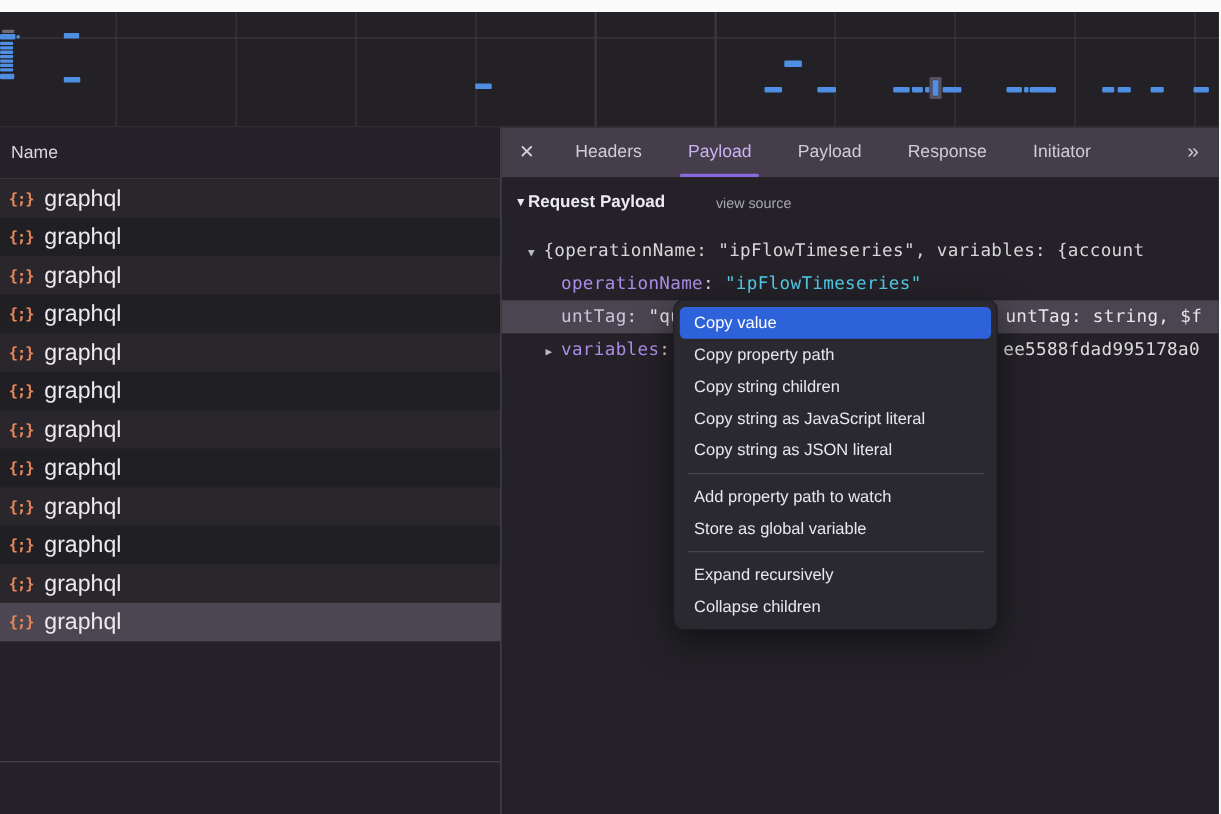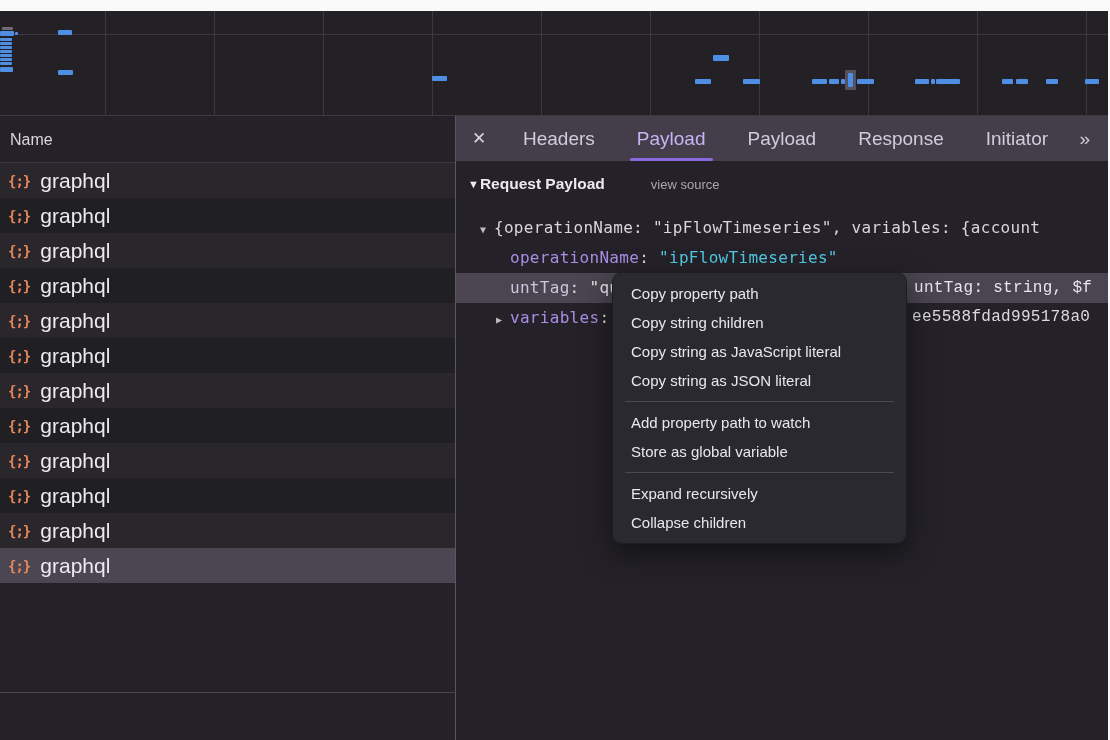--- a/index.html
+++ b/index.html
@@ -35,21 +35,21 @@
   
   #panel-divider { position:absolute; left:455px; top:105px; width:1px; height:631px; background:#5a5761; }
   #footer-divider { position:absolute; left:0; top:681px; width:1108px; height:1px; background:#49474e; }
 
   
   #detail-panel { position:absolute; left:456px; top:105px; width:652px; height:631px; background:#242228; }
   #tabbar {
     height:45px; background:#443e4b; display:flex; align-items:center; color:#d1ccd9;
   }
   #close-btn { width:46px; text-align:center; font-size:17px; color:#d5d1dc; cursor:default; }
-  .tab { position:relative; height:45px; line-height:45px; padding:0 15px; margin:0 6px; font-size:19px; }
+  .tab { position:relative; height:45px; line-height:45px; padding:0 15px; margin:0 6px; font-size:16px; }
   .tab.active { color:#c9b3f2; }
   .tab.active::after { content:""; position:absolute; left:8px; right:8px; bottom:0; height:3px; background:#8a68e0; border-radius:2px; }
   #overflow-tabs { margin-left:auto; padding-right:20px; font-size:19px; color:#d1ccd9; letter-spacing:-2px; }
 
   
   #payload { position:relative; width:652px; height:586px; }
   .mono { font-family:"DejaVu Sans Mono", monospace; font-size:16px; letter-spacing:.3px; color:#d8d6da; white-space:pre; }
   #section-row { position:absolute; left:12px; top:14px; display:flex; align-items:center; }
   #section-title { font-size:15.5px; font-weight:bold; color:#eceaf0; }
   #section-caret { font-size:11px; color:#eceaf0; margin-right:1px; }
@@ -58,21 +58,21 @@
   #line-preview { top:52px; left:0; }
   #line-preview .caret, #line-variables .caret { display:inline-block; width:14px; font-size:10px; color:#bcbac1; }
   #line-preview { padding-left:24px; }
   #line-operation { top:82px; padding-left:54px; }
   #line-query { top:112px; height:30px; line-height:30px; background:#4a4550; padding-left:54px; }
   #line-variables { top:142px; padding-left:40px; }
   .k-purple { color:#a98de4; }
   .k-dim { color:#cdc4dd; }
   .v-cyan { color:#52c9e4; }
   .v-white { color:#e8e6ea; }
-  .frag-right { position:absolute; top:0;font-family:Liberation Mono, monospace; }
+  .frag-right { position:absolute; top:0; }
   #query-frag { left:458px; color:#e8e6ea; }
   #variables-frag { left:456px; color:#dcdade; }
 
   
   #context-menu {
     position:absolute; left:612px; top:272px; width:295px;
     background:#2b2930; border:1px solid #1e1d22; border-radius:10px;
     box-shadow:0 10px 30px rgba(0,0,0,.5); padding:6px 0; z-index:10;
   }
   .menu-item { height:29px; line-height:29px; padding:0 18px; font-size:15px; color:#e9e7ed; }
@@ -209,20 +209,21 @@
       <div class="tree-line mono" id="line-operation"><span class="k-purple">operationName</span><span>: </span><span class="v-cyan">"ipFlowTimeseries"</span></div>
 
       <div class="tree-line mono" id="line-query"><span class="k-dim">untTag</span><span>: </span><span class="v-white">"query ipFlowTimeseries($acco</span><span class="frag-right" id="query-frag">untTag: string, $f</span></div>
 
       <div class="tree-line mono" id="line-variables"><span class="caret">▶</span><span class="k-purple">variables</span><span>: {accountTag: "</span><span class="frag-right" id="variables-frag">ee5588fdad995178a0</span></div>
     </div>
   </div>
 </div>
 
 <div id="context-menu">
+    <div class="menu-item highlighted">Copy value</div>
     <div class="menu-item">Copy property path</div>
     <div class="menu-item">Copy string children</div>
     <div class="menu-item">Copy string as JavaScript literal</div>
     <div class="menu-item">Copy string as JSON literal</div>
     <div class="menu-sep"></div>
     <div class="menu-item">Add property path to watch</div>
     <div class="menu-item">Store as global variable</div>
     <div class="menu-sep"></div>
     <div class="menu-item">Expand recursively</div>
     <div class="menu-item">Collapse children</div>

